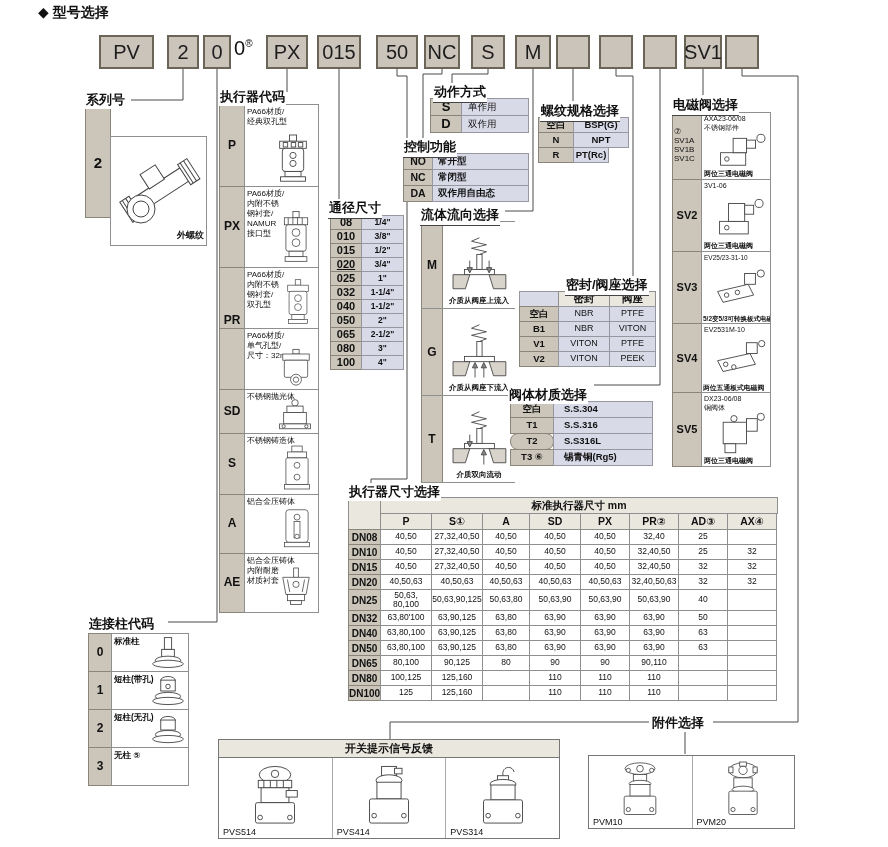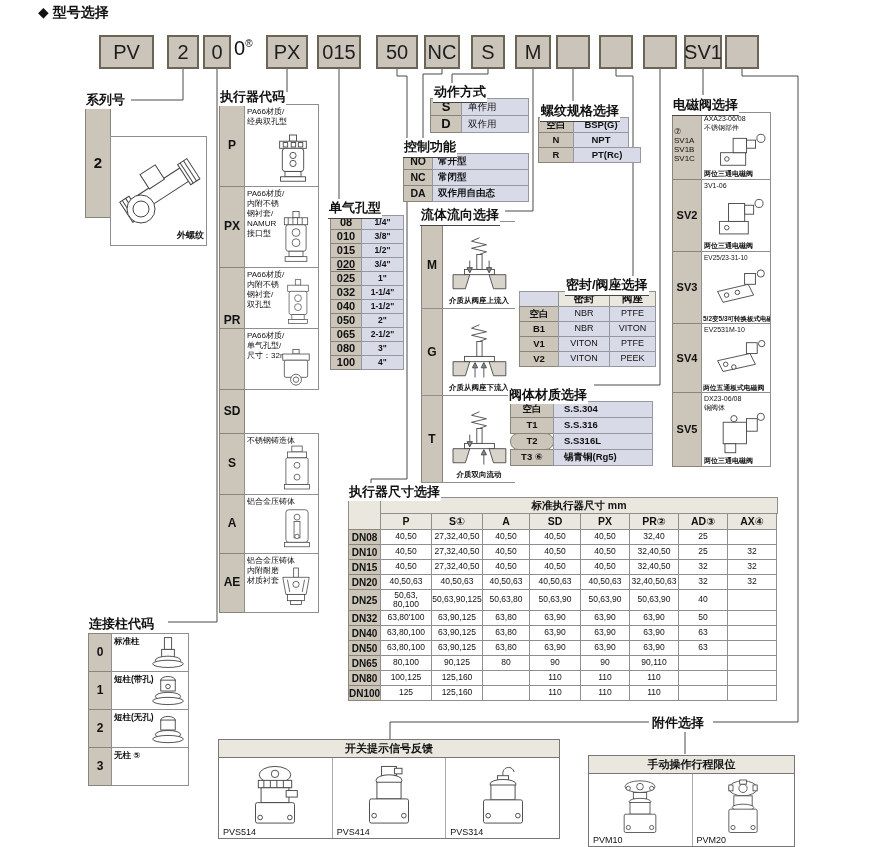--- a/index.html
+++ b/index.html
@@ -186,20 +186,31 @@
             <rect x="23" y="1" width="8" height="6"></rect>
             <rect x="10" y="7" width="34" height="8"></rect>
             <rect x="12" y="15" width="30" height="22" rx="2"></rect>
             <circle cx="27" cy="40" r="7"></circle>
             <circle cx="27" cy="40" r="3.5"></circle>
           </svg>
       </div>
     </div>
     <div class="row" style="height:45px;">
       <div class="c tan b" style="width:26px;font-size:12px;">SD</div>
+      <div class="c white" style="width:75px;position:relative;">
+        <div class="desc pre">不锈钢抛光体</div>
+        <svg class="ln glyph" width="44" height="34" viewBox="0 0 54 42">
+            <circle cx="27" cy="6" r="4"></circle>
+            <rect x="17" y="10" width="20" height="8"></rect>
+            <rect x="13" y="18" width="28" height="14"></rect>
+            <rect x="8" y="32" width="38" height="6"></rect>
+            <circle cx="13" cy="35" r="2"></circle>
+            <circle cx="41" cy="35" r="2"></circle>
+          </svg>
+      </div>
     </div>
     <div class="row" style="height:62px;">
       <div class="c tan b" style="width:26px;font-size:12px;">S</div>
       <div class="c white" style="width:75px;position:relative;">
         <div class="desc pre">不锈钢铸造体</div>
         <svg class="ln glyph" width="40" height="48" viewBox="0 0 54 64">
             <rect x="20" y="1" width="14" height="8"></rect>
             <rect x="14" y="9" width="26" height="8"></rect>
             <rect x="12" y="17" width="30" height="36" rx="2"></rect>
             <circle cx="27" cy="27" r="4"></circle>
@@ -233,21 +244,21 @@
             <circle cx="27" cy="22" r="4"></circle>
             <line x1="16" y1="16" x2="19" y2="32"></line>
             <line x1="38" y1="16" x2="35" y2="32"></line>
             <rect x="16" y="35" width="22" height="8"></rect>
             <rect x="20" y="43" width="14" height="5"></rect>
           </svg>
       </div>
     </div>
   </div>
 
-  <div class="sec u" style="left:328px;top:199px;">单气孔型</div>
+  <div class="sec u" style="left:328px;top:199px;">通径尺寸</div>
   <div class="t" style="left:330px;top:215px;z-index:2;">
     <div class="row">
         <div class="c tan b" style="width:32px;height:15px;font-size:11px;">08</div>
         <div class="c lav" style="width:43px;height:15px;font-size:8.5px;font-weight:bold;">1/4"</div>
       </div>
     <div class="row">
         <div class="c tan b" style="width:32px;height:15px;font-size:11px;">010</div>
         <div class="c lav" style="width:43px;height:15px;font-size:8.5px;font-weight:bold;">3/8"</div>
       </div>
     <div class="row">
@@ -376,21 +387,21 @@
     <div class="row">
         <div class="c tan" style="width:36px;height:16px;font-size:9.5px;font-weight:bold;">空白</div>
         <div class="c lav" style="width:56px;height:16px;font-size:9.5px;font-weight:bold;">BSP(G)</div>
       </div>
     <div class="row">
         <div class="c tan" style="width:36px;height:16px;font-size:9.5px;font-weight:bold;">N</div>
         <div class="c lav" style="width:56px;height:16px;font-size:9.5px;font-weight:bold;">NPT</div>
       </div>
     <div class="row">
         <div class="c tan" style="width:36px;height:16px;font-size:9.5px;font-weight:bold;">R</div>
-        <div class="c lav" style="width:68px;height:16px;font-size:9.5px;font-weight:bold;">PT(Rc)</div>
+        <div class="c lav" style="width:36px;height:16px;font-size:9.5px;font-weight:bold;">PT(Rc)</div>
       </div>
   </div>
 
   <div class="sec u" style="left:565px;top:276px;">密封/阀座选择</div>
   <div class="t" style="left:519px;top:291px;z-index:2;">
     <div class="row">
       <div class="c lav" style="width:40px;height:16px;"></div>
       <div class="c cream b" style="width:52px;height:16px;font-size:10.5px;">密封</div>
       <div class="c cream b" style="width:47px;height:16px;font-size:10.5px;">阀座</div>
     </div>
@@ -747,21 +758,20 @@
             <rect x="21" y="38" width="42" height="25" rx="2"></rect>
             <circle cx="26" cy="55" r="2.5"></circle>
             <circle cx="58" cy="55" r="2.5"></circle>
           </svg>
         <div class="pcap">PVS314</div>
       </div>
     </div>
   </div>
 
   <div class="panel" style="left:588px;top:755px;width:207px;">
-    <div class="phead">手动操作行程限位</div>
     <div class="pbody" style="height:72px;">
       <div class="pcell" style="width:103px;">
         <svg class="ln" width="70" height="62" viewBox="0 0 84 72">
             <ellipse cx="42" cy="8" rx="18" ry="7"></ellipse>
             <circle cx="42" cy="8" r="4"></circle>
             <circle cx="28" cy="10" r="2.5"></circle>
             <circle cx="56" cy="10" r="2.5"></circle>
             <rect x="34" y="15" width="16" height="8"></rect>
             <ellipse cx="42" cy="26" rx="13" ry="4"></ellipse>
             <rect x="30" y="27" width="24" height="14"></rect>

